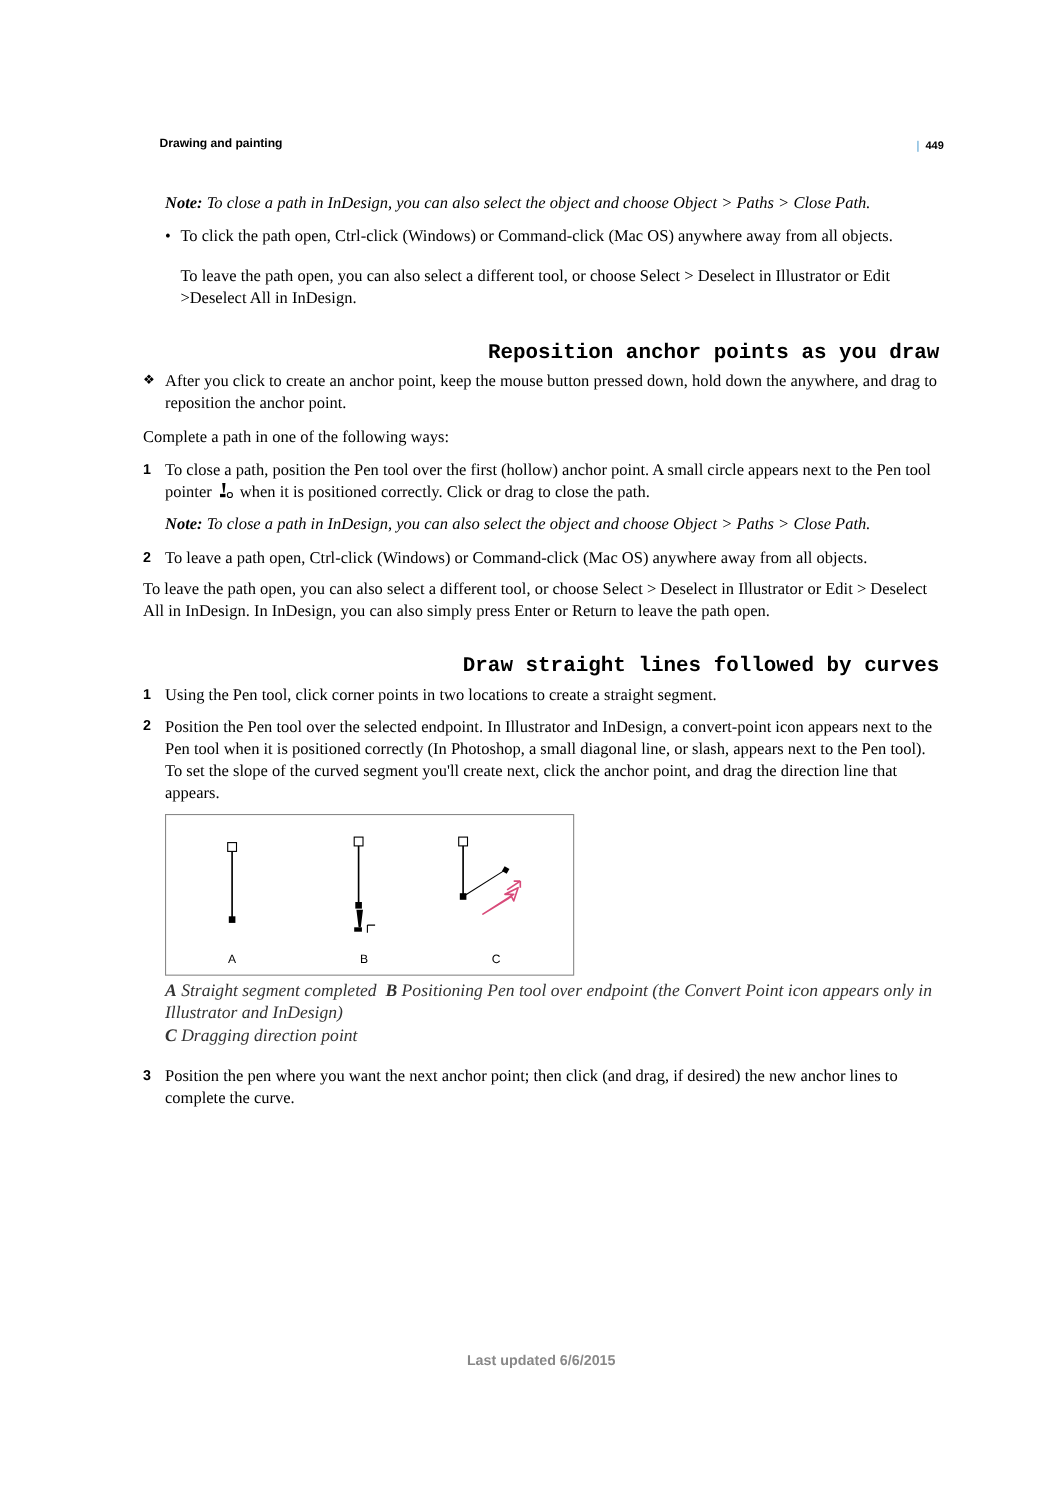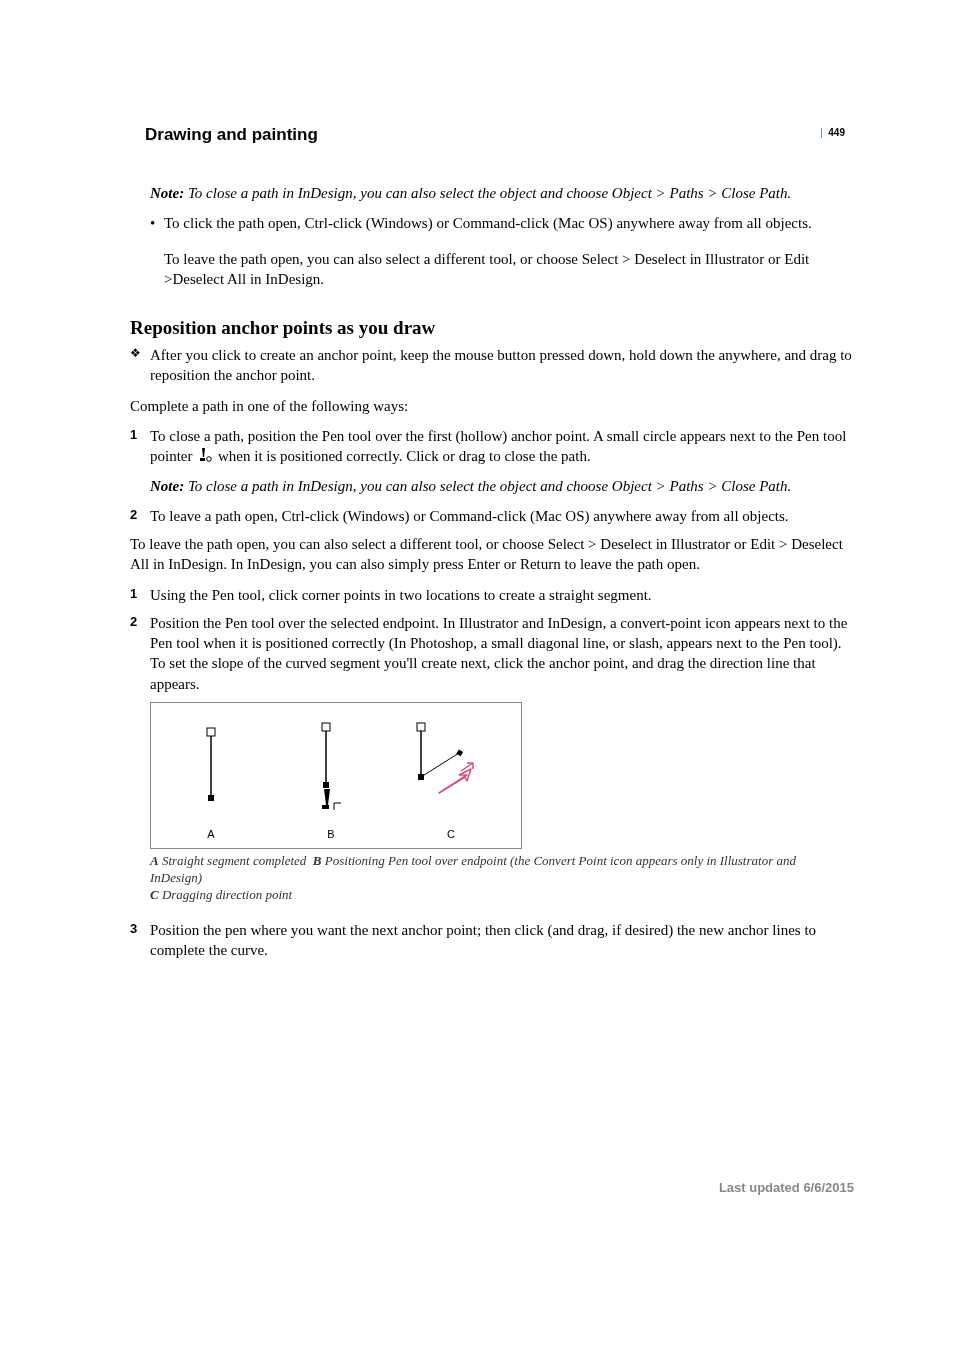--- a/index.html
+++ b/index.html
@@ -13,33 +13,33 @@
   }
   .page {
     padding: 125px 100px 60px 130px;
     box-sizing: border-box;
     position: relative;
     min-height: 1280px;
   }
   .page-number {
     position: absolute;
     top: 128px;
-    right: 109px;
+    right: 96px;
     font-family: "Myriad Pro", Arial, sans-serif;
     font-size: 10px;
     font-weight: bold;
     color: #000;
     border-left: 1.5px solid #5aa4d4;
     padding-left: 6px;
     line-height: 1;
     height: 10px;
   }
   .breadcrumb {
     font-family: "Myriad Pro", Arial, sans-serif;
-    font-size: 17px;
+    font-size: 11px;
     font-weight: bold;
     color: #000;
     margin-bottom: 38px;
     padding-left: 15px;
   }
   .note {
     font-style: italic;
     margin: 0 0 10px 20px;
     line-height: 1.35;
   }
@@ -54,25 +54,26 @@
     width: 14px;
     flex-shrink: 0;
   }
   .bullet-item .content { flex: 1; }
   .sub-para {
     margin-left: 34px;
     margin-bottom: 10px;
     line-height: 1.35;
   }
   h2 {
-    font-family: Liberation Serif, serif;
+    font-family: Liberation Mono, monospace;
     font-weight: bold;
     font-size: 19px;
     color: #000;
     margin: 28px 0 6px 0;
+    text-align: right;
   }
   .diamond-item {
     display: flex;
     margin-bottom: 10px;
     line-height: 1.35;
   }
   .diamond-item .marker {
     width: 20px;
     flex-shrink: 0;
     font-size: 12px;
@@ -123,34 +124,34 @@
   }
   .fig-col .art { flex: 1; display: flex; align-items: center; justify-content: center; }
   .fig-col .lbl {
     font-family: "Myriad Pro", Arial, sans-serif;
     font-size: 11px;
     padding-bottom: 8px;
   }
   .caption {
     margin-left: 20px;
     font-style: italic;
-    font-size: 13px;
+    font-size: 16px;
     line-height: 1.3;
     color: #333;
     margin-top: 4px;
     margin-bottom: 16px;
     max-width: 700px;
   }
   .caption b { font-weight: bold; font-style: italic; }
   .footer {
     font-family: "Myriad Pro", Arial, sans-serif;
     font-weight: bold;
     color: #888;
     font-size: 13px;
-    text-align: right;
+    text-align: center;
     margin-top: 220px;
     padding-bottom: 10px;
   }
 </style>
 </head>
 <body>
 
 <div class="page">
   <div class="page-number">449</div>
   <div class="breadcrumb">Drawing and painting</div>
@@ -189,20 +190,21 @@
   </div>
   <p class="note">
     <b>Note: </b><span>To close a path in InDesign, you can also select the object and choose Object &gt; Paths &gt; Close Path.</span>
   </p>
   <div class="num-item">
     <span class="marker">2</span>
     <span class="content">To leave a path open, Ctrl-click (Windows) or Command-click (Mac OS) anywhere away from all objects.</span>
   </div>
   <p class="body-para">To leave the path open, you can also select a different tool, or choose Select &gt; Deselect in Illustrator or Edit &gt; Deselect All in InDesign. In InDesign, you can also simply press Enter or Return to leave the path open.</p>
 
+  <h2>Draw straight lines followed by curves</h2>
 
   <div class="num-item">
     <span class="marker">1</span>
     <span class="content">Using the Pen tool, click corner points in two locations to create a straight segment.</span>
   </div>
   <div class="num-item">
     <span class="marker">2</span>
     <span class="content">Position the Pen tool over the selected endpoint. In Illustrator and InDesign, a convert-point icon appears next to the Pen tool when it is positioned correctly (In Photoshop, a small diagonal line, or slash, appears next to the Pen tool). To set the slope of the curved segment you'll create next, click the anchor point, and drag the direction line that appears.</span>
   </div>
 

